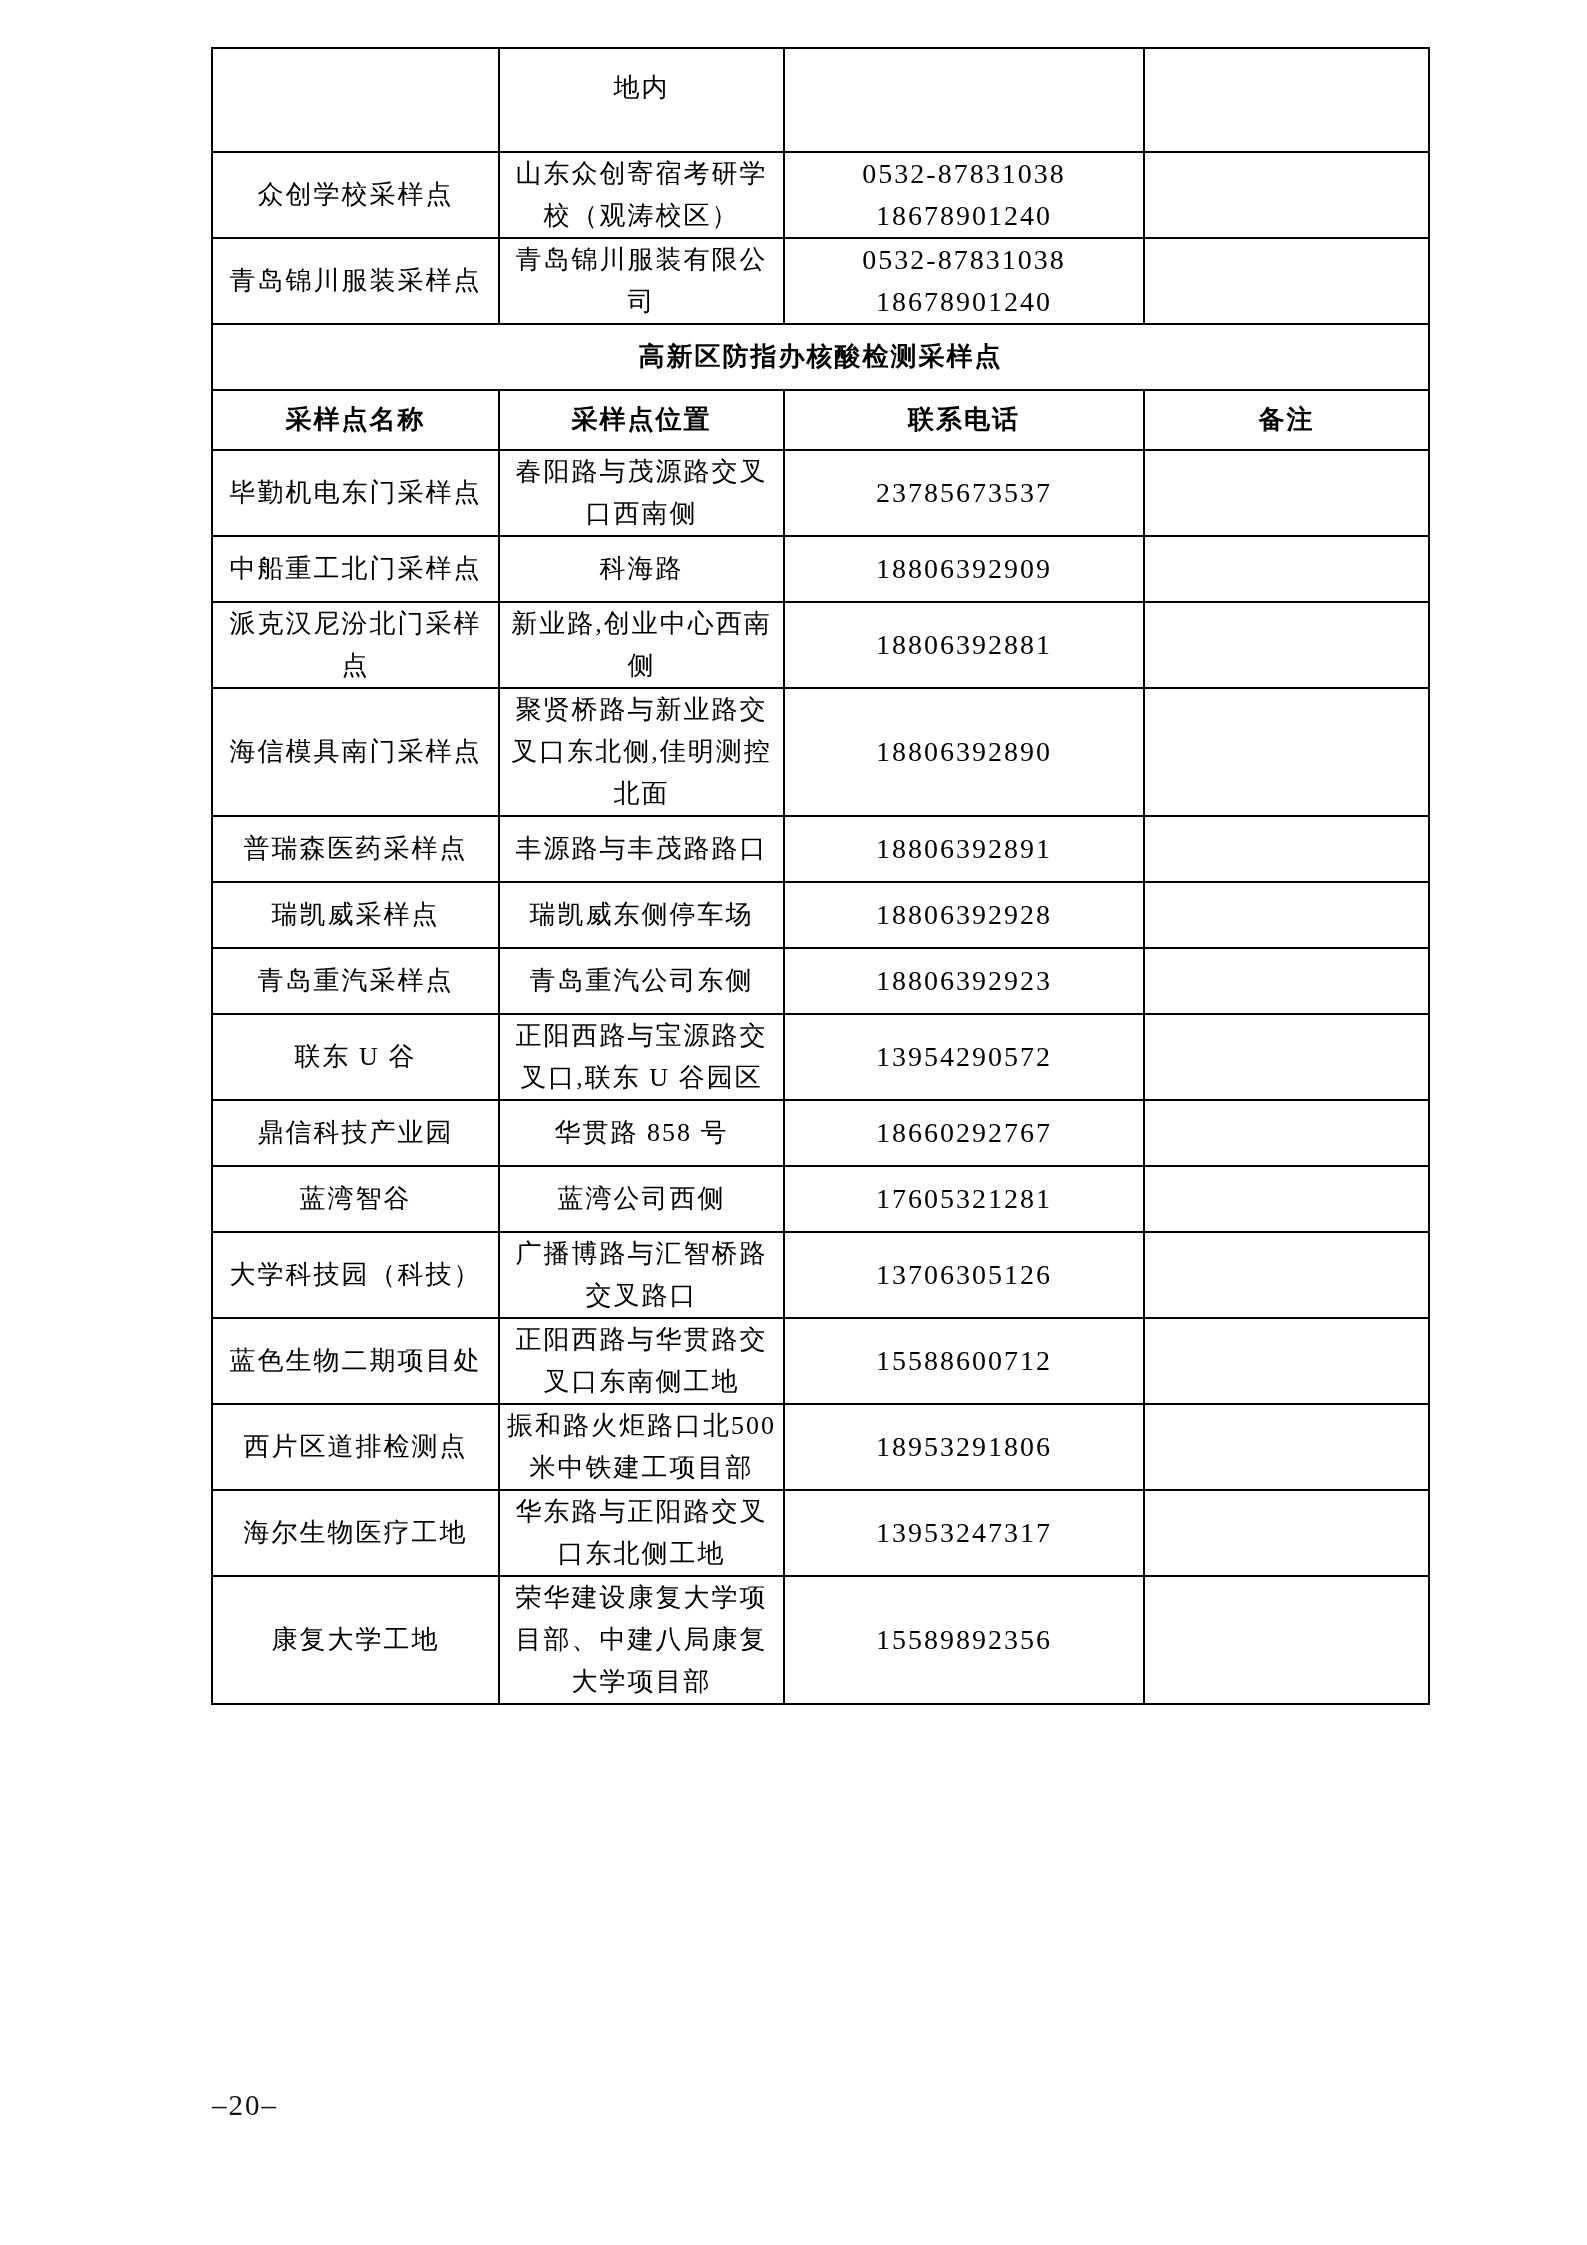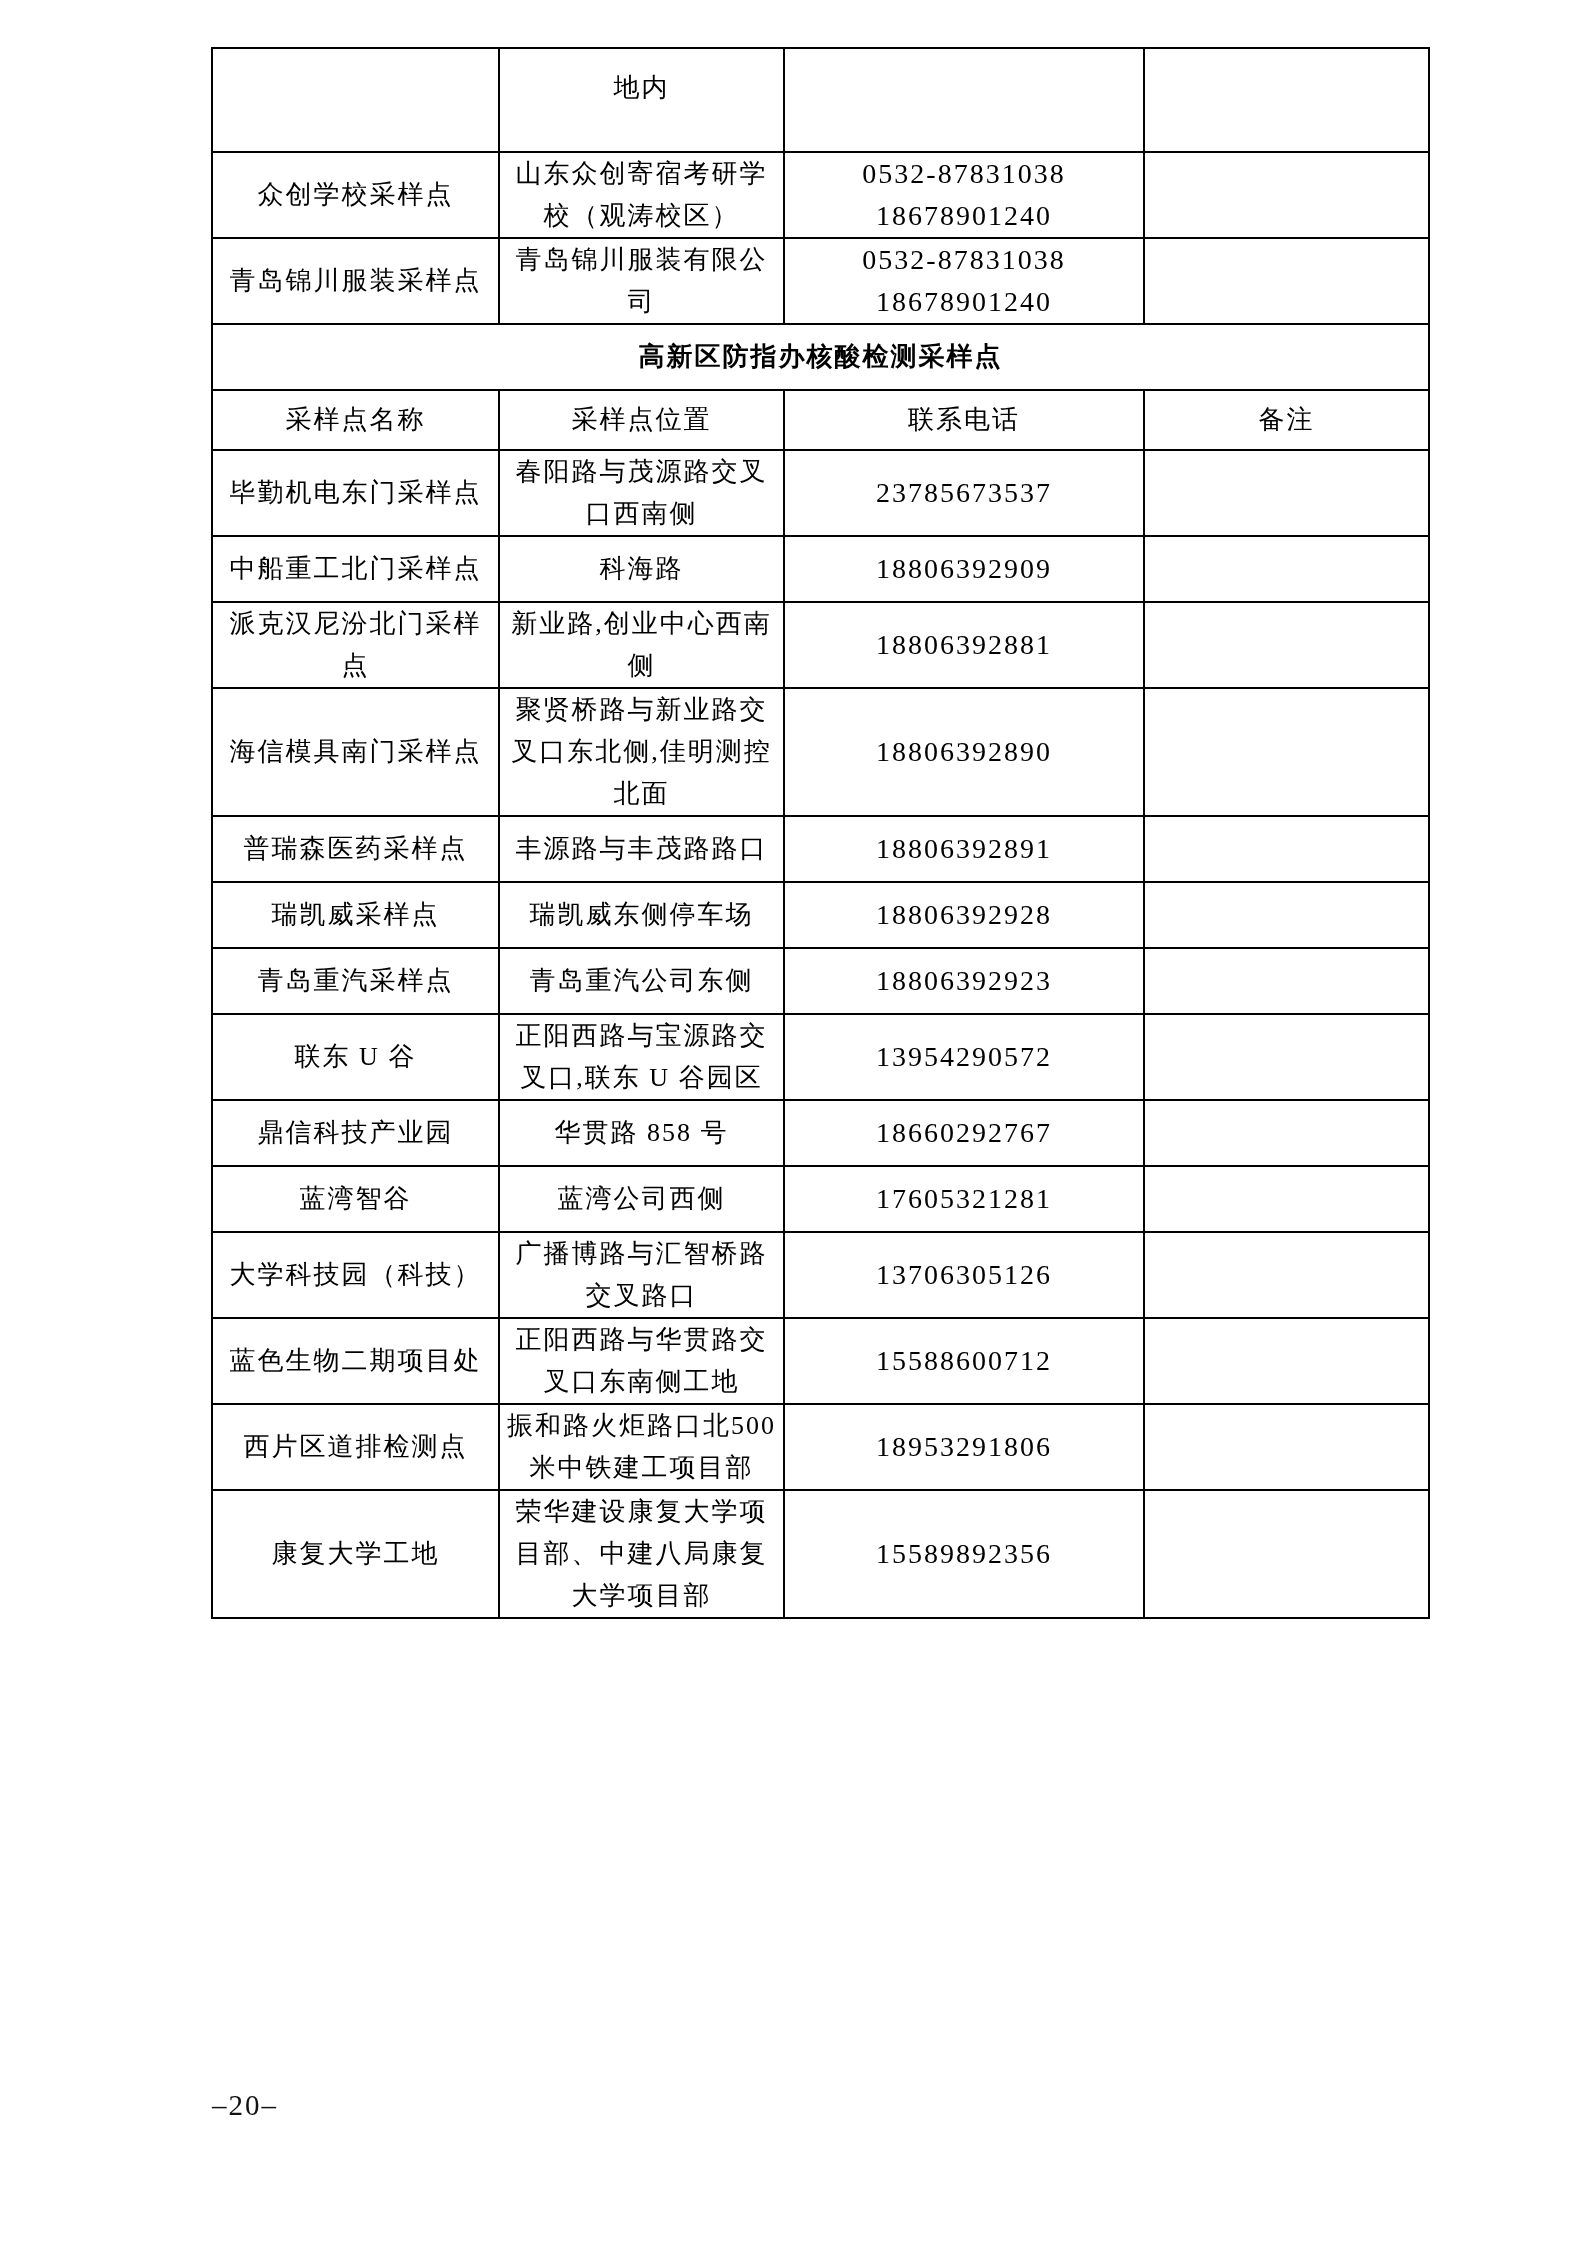--- a/index.html
+++ b/index.html
@@ -36,21 +36,21 @@
   .doc-table .row-cont td {
     height: 84px;
     vertical-align: top;
     padding-top: 18px;
   }
   .doc-table .row-section td {
     font-weight: bold;
     height: 64px;
   }
   .doc-table .row-header th {
-    font-weight: normal;
+    font-weight: bold;
     height: 58px;
     margin-left: 33px;
   }
   .doc-table td.phone-cell, .doc-table #tbody-main td:nth-child(3),
   .doc-table #tbody-top td:nth-child(3) {
     font-size: 28px;
     letter-spacing: 2px;
   }
   .page-footer {
     position: absolute;
@@ -190,20 +190,26 @@
           <td class="phone-cell">15588600712</td>
           <td></td>
         </tr>
         <tr>
           <td>西片区道排检测点</td>
           <td>振和路火炬路口北500米中铁建工项目部</td>
           <td class="phone-cell">18953291806</td>
           <td></td>
         </tr>
         <tr>
+          <td>海尔生物医疗工地</td>
+          <td>华东路与正阳路交叉口东北侧工地</td>
+          <td class="phone-cell">13953247317</td>
+          <td></td>
+        </tr>
+        <tr>
           <td>康复大学工地</td>
           <td>荣华建设康复大学项目部、中建八局康复大学项目部</td>
           <td class="phone-cell">15589892356</td>
           <td></td>
         </tr>
       </tbody>
   </table>
 
   <div class="page-footer">–20–</div>
 

